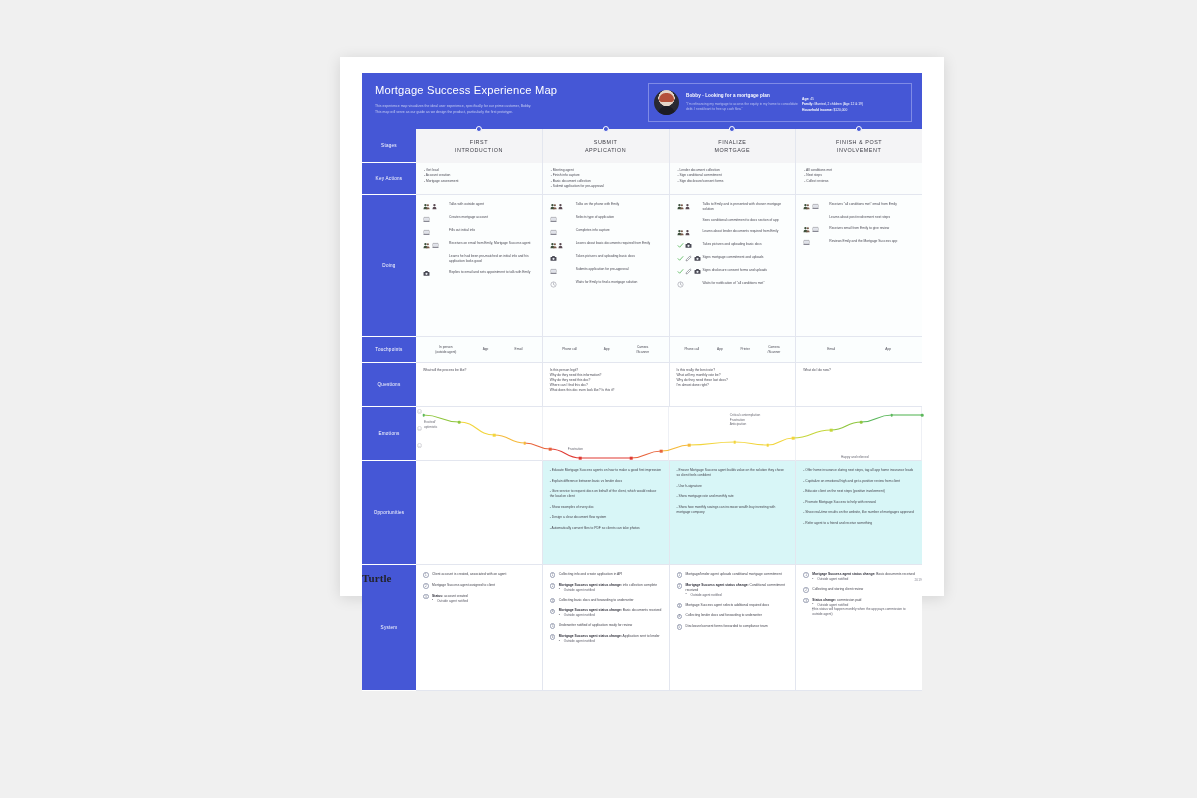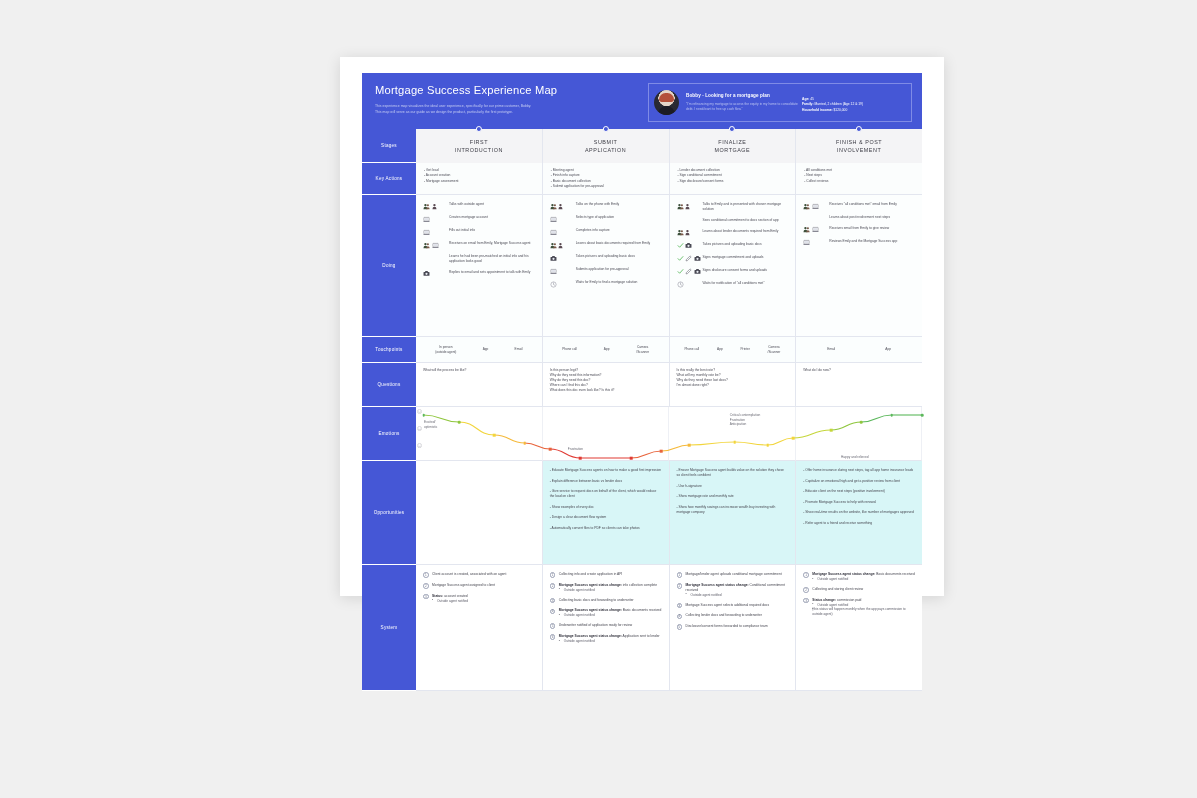--- a/index.html
+++ b/index.html
@@ -801,15 +801,19 @@
                   <div class="stext"><b>Status change:</b> commission paid</div>
                   <div class="ssub">Outside agent notified</div>
                   <div class="ssub" style="padding-left: 0px;">(this status will happen monthly when the app pays commission to outside agent)</div>
                 </div>
               </div>
             </div>
           </div>
       </div>
     </div>
 
+    <div class="foot">
+      <div class="brand">Turtle</div>
+      <div class="year">2019</div>
+    </div>
 
   </div>
 </div>
 
 </body></html>

